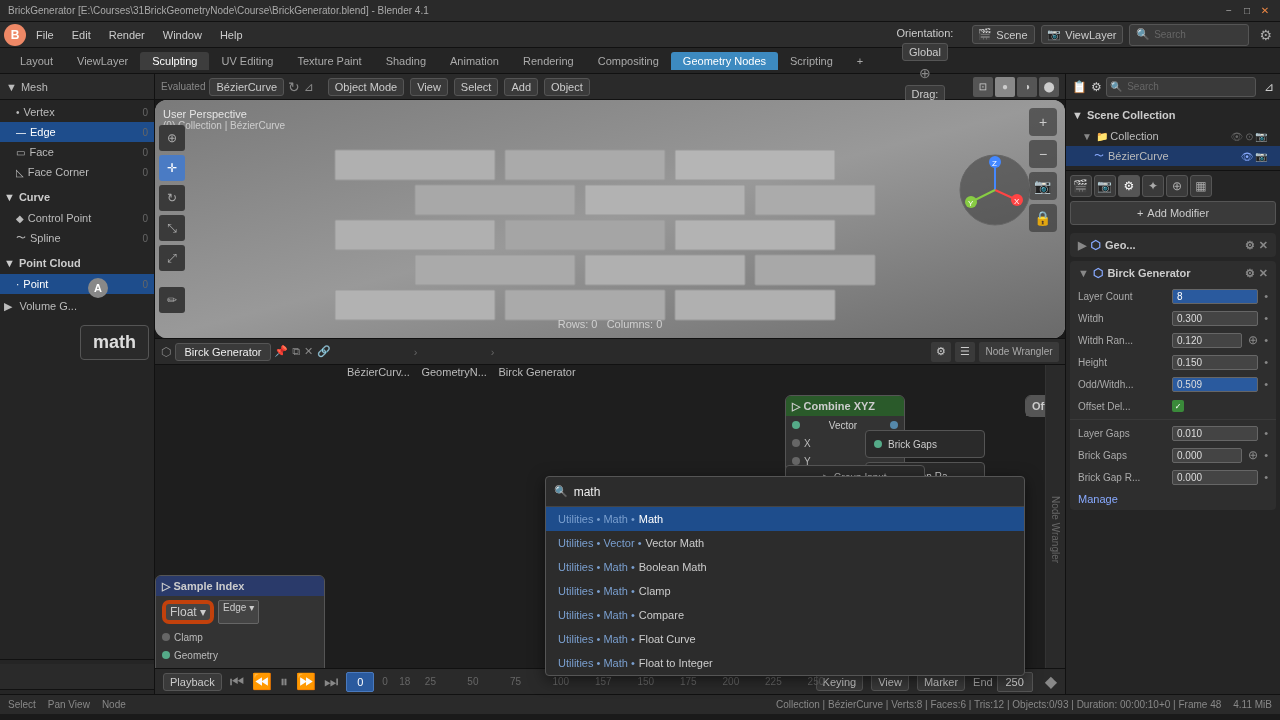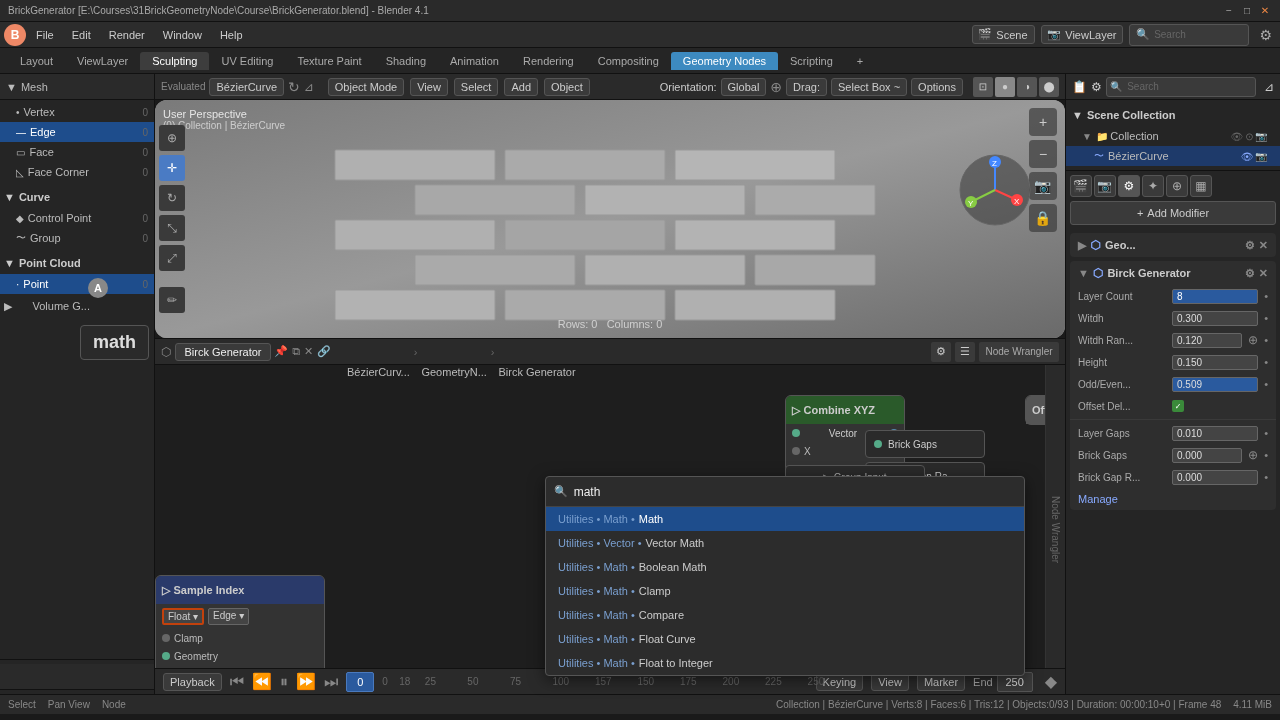--- a/index.html
+++ b/index.html
@@ -383,21 +383,21 @@
     .node-card {
       position: absolute;
       background: #333;
       border: 1px solid #555;
       border-radius: 6px;
       font-size: 10px;
       color: #ccc;
       min-width: 100px;
     }
     .node-card-header {
-      height: 28px;
+      height: 20px;
       border-radius: 5px 5px 0 0;
       display: flex;
       align-items: center;
       padding: 0 6px;
       font-size: 11px;
       font-weight: bold;
     }
     .node-green .node-card-header { background: #2a5a2a; }
     .node-blue .node-card-header { background: #2a3a6a; }
     .node-gray .node-card-header { background: #444; }
@@ -637,40 +637,40 @@
         <span>▼</span>
         <span style="margin-left:4px;">Curve</span>
       </div>
       <div class="tree-item indent-1">
         <span class="icon">◆</span>
         <span>Control Point</span>
         <span class="count">0</span>
       </div>
       <div class="tree-item indent-1">
         <span class="icon">〜</span>
-        <span>Group</span>
+        <span>Spline</span>
         <span class="count">0</span>
       </div>
     </div>
 
     <div class="tree-section">
       <div class="tree-section-header">
         <span>▼</span>
         <span style="margin-left:4px;">Point Cloud</span>
       </div>
       <div class="tree-item indent-1 selected">
         <span class="icon">·</span>
         <span>Point</span>
         <span class="count">0</span>
       </div>
     </div>
 
     <div class="tree-item" style="padding-left:4px;">
       <span>▶</span>
-      <span style="margin-left:20px;">Volume G...</span>
+      <span style="margin-left:7px;">Volume G...</span>
     </div>
 
     <div style="position:absolute; left:88px; top:278px; width:20px; height:20px; background:#888; border-radius:50%; display:flex; align-items:center; justify-content:center; color:#fff; font-size:11px; font-weight:bold; z-index:5;">A</div>
 
     <div style="flex:1;"></div>
 
     <div style="border-top:1px solid #111; padding:4px 0;">
       <div id="node-toolbar">
         <span class="node-toolbar-item">Modifier</span>
         <span class="node-toolbar-item">Select</span>
@@ -692,21 +692,21 @@
         <div class="vp-btn">BézierCurve</div>
         <span style="font-size:14px; color:#888;">↻</span>
         <span style="font-size:12px; color:#888;">⊿</span>
       </div>
       <div class="vp-btn">Object Mode</div>
       <div class="vp-btn">View</div>
       <div class="vp-btn">Select</div>
       <div class="vp-btn">Add</div>
       <div class="vp-btn">Object</div>
       <div style="flex:1;"></div>
-      <div style="display:flex; align-items:center; gap:4px; font-size:11px;">
+      <div style="display:flex; align-items:center; gap:4px; font-size:11px;flex-direction:column;">
         <span>Orientation:</span>
         <div class="vp-btn">Global</div>
         <span style="font-size:14px; color:#888;">⊕</span>
         <div class="vp-btn">Drag:</div>
         <div class="vp-btn">Select Box ~</div>
         <div class="vp-btn">Options</div>
       </div>
       <div style="display:flex; gap:2px; margin-left:4px;">
         <div style="width:20px; height:20px; background:#555; border-radius:2px; cursor:pointer; display:flex; align-items:center; justify-content:center; font-size:10px;">⊡</div>
         <div style="width:20px; height:20px; background:#888; border-radius:2px; cursor:pointer; display:flex; align-items:center; justify-content:center; font-size:10px;">●</div>
@@ -919,21 +919,21 @@
             <span style="font-size:10px; color:#aaa; width:70px;">Default At...</span>
             <div style="flex:1; background:#3a3a3a; border:1px solid #555; border-radius:2px; padding:1px 4px; font-size:10px; color:#666;"></div>
           </div>
         </div>
 
         <div class="node-card node-blue" style="top:210px; left:0px; width:170px;">
           <div class="node-card-header">
             <span>▷ Sample Index</span>
           </div>
           <div style="padding:4px 6px; display:flex; gap:4px;">
-            <div style="background:#444; border:2px solid #c2410c; border-radius:2px; padding:1px 4px; font-size:10px; color:#ccc; cursor:pointer;">Float ▾</div>
+            <div style="background:#444; border:4px solid #c2410c; border-radius:7px; padding:1px 4px; font-size:12px; color:#ccc; cursor:pointer;">Float ▾</div>
             <div style="background:#444; border:1px solid #666; border-radius:2px; padding:1px 4px; font-size:10px; color:#ccc; cursor:pointer;">Edge ▾</div>
           </div>
           <div class="node-row">
             <div class="port gray"></div>
             <span style="font-size:10px; color:#bbb;">Clamp</span>
           </div>
           <div class="node-row">
             <div class="port green"></div>
             <span style="font-size:10px; color:#bbb;">Geometry</span>
           </div>
@@ -1082,21 +1082,21 @@
           <span class="mod-dot">•</span>
         </div>
 
         <div class="mod-row">
           <span class="mod-label">Height</span>
           <div class="mod-input">0.150</div>
           <span class="mod-dot">•</span>
         </div>
 
         <div class="mod-row">
-          <span class="mod-label">Odd/Even...</span>
+          <span class="mod-label">Odd/Witdh...</span>
           <div class="mod-input blue">0.509</div>
           <span class="mod-dot">•</span>
         </div>
 
         <div class="mod-row">
           <span class="mod-label">Offset Del...</span>
           <div class="checkbox">✓</div>
         </div>
 
         <div class="separator"></div>

